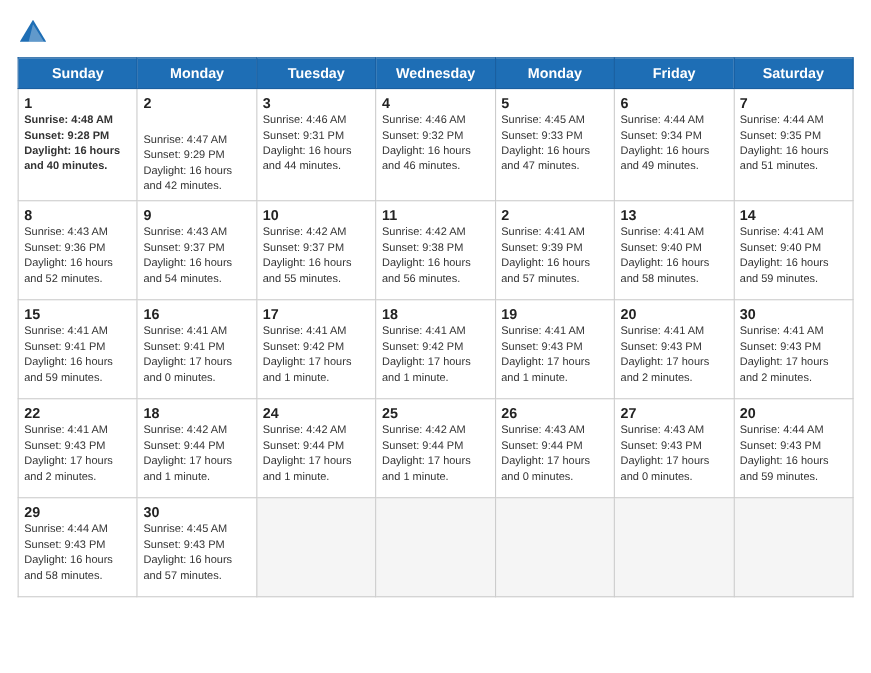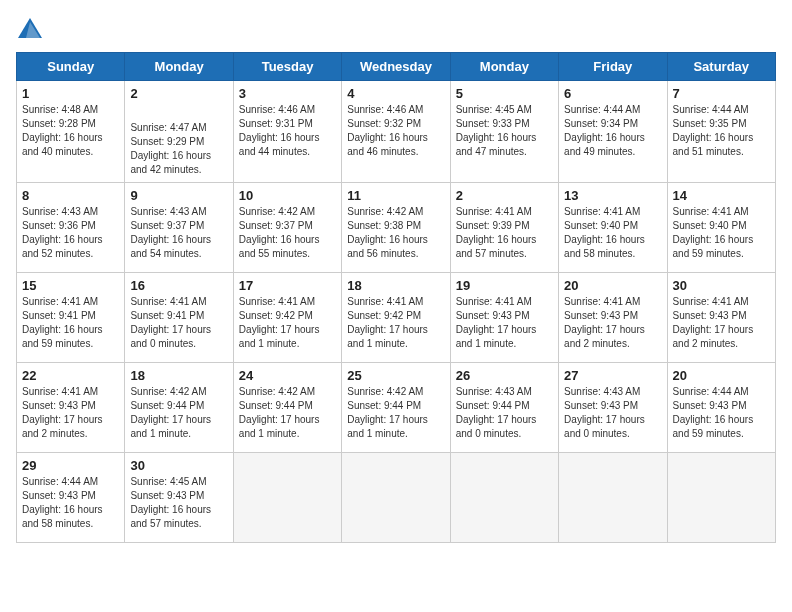--- a/index.html
+++ b/index.html
@@ -123,21 +123,21 @@
         <th>Wednesday</th>
         <th>Monday</th>
         <th>Friday</th>
         <th>Saturday</th>
       </tr>
   </thead>
   <tbody id="calendar-body">
   <tr class="week-row">
         <td>
           <span class="day-num">1</span>
-          <div class="day-info" style="white-space: pre-line;">Sunrise: 4:48 AM
+          <div class="day-info" style="white-space: pre-line; font-weight: bold;">Sunrise: 4:48 AM
 Sunset: 9:28 PM
 Daylight: 16 hours
 and 40 minutes.</div>
         </td>
         <td>
           <span class="day-num">2</span>
           <div class="day-info" style="white-space: pre-line; margin-top: 20px;">Sunrise: 4:47 AM
 Sunset: 9:29 PM
 Daylight: 16 hours
 and 42 minutes.</div>

